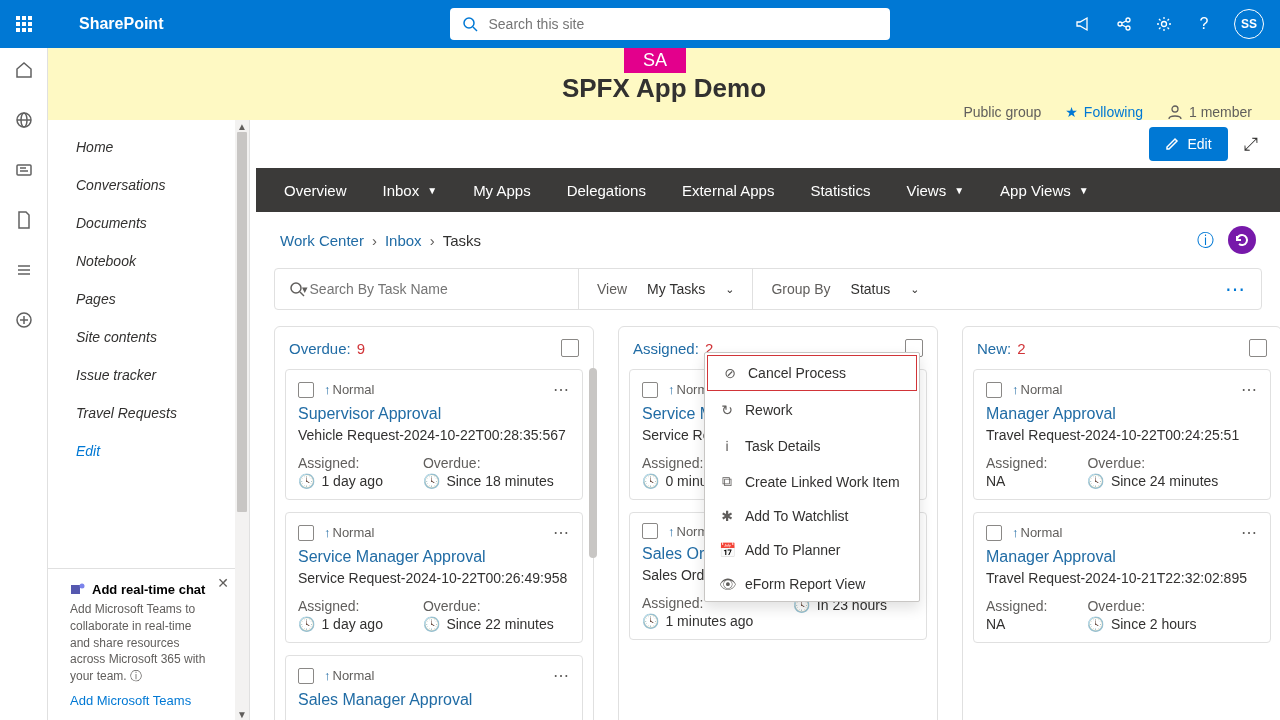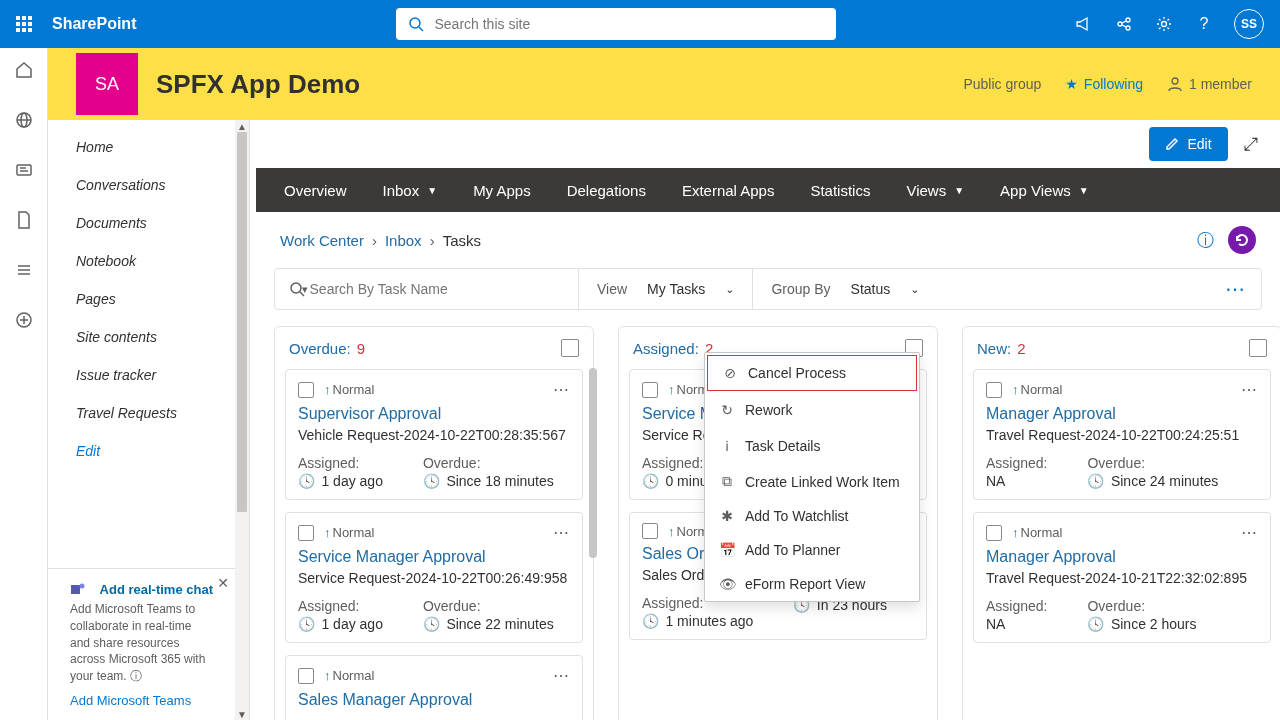--- a/index.html
+++ b/index.html
@@ -1,54 +1,54 @@
 <!DOCTYPE html>
 <html><head>
 <meta charset="utf-8">
 <style>
 * { margin: 0; padding: 0; box-sizing: border-box; font-family: "Segoe UI", Arial, sans-serif; }
 body { background: #fff; width: 1280px; height: 720px; overflow: hidden; }
 
 
-.top-bar { height: 48px; background: #0078d4; display: flex; align-items: center; color: #fff; }
+.top-bar { height: 48px; background: #0078d4; display: flex; align-items: center; color: #fff; gap: 27px; }
 .waffle { width: 48px; height: 48px; display: flex; align-items: center; justify-content: center; cursor: pointer; }
 .waffle-grid { display: grid; grid-template-columns: repeat(3, 4px); grid-template-rows: repeat(3, 4px); gap: 2px; }
 .waffle-dot { width: 4px; height: 4px; background: #fff; }
 .brand { font-size: 16px; font-weight: 600; margin-left: 4px; }
 .search-wrap { margin-left: 260px; }
 .search-box { width: 440px; height: 32px; background: #fff; border-radius: 4px; display: flex; align-items: center; padding: 0 12px; }
 .search-box input { border: none; outline: none; flex: 1; font-size: 14px; color: #737373; margin-left: 10px; }
 .top-right { margin-left: auto; display: flex; gap: 20px; align-items: center; padding-right: 16px; }
 .top-icon { width: 20px; height: 20px; cursor: pointer; display: flex; align-items: center; justify-content: center; color: #fff; font-size: 16px; }
 .avatar-circle { width: 30px; height: 30px; border: 1.5px solid #fff; border-radius: 50%; display: flex; align-items: center; justify-content: center; font-size: 12px; font-weight: 600; }
 
 
 .left-rail { position: absolute; left: 0; top: 48px; width: 48px; height: calc(720px - 48px); border-right: 1px solid #e0e0e0; display: flex; flex-direction: column; align-items: center; padding-top: 12px; gap: 30px; }
 .rail-icon { width: 20px; height: 20px; color: #616161; cursor: pointer; }
 
 
-.site-header { position: absolute; left: 48px; top: 48px; right: 0; height: 72px; display: flex; align-items: center; padding: 0 28px; background: #fde047; }
+.site-header { position: absolute; left: 48px; top: 48px; right: 0; height: 72px; display: flex; align-items: center; padding: 0 28px; background: #fef9c3; flex-direction: column; }
 .site-logo { width: 62px; height: 62px; background: #e3008c; color: #fff; display: flex; align-items: center; justify-content: center; font-size: 18px; font-weight: 400; margin-right: 18px; }
 .site-title { font-size: 26px; font-weight: 600; color: #323130; }
 .site-meta { margin-left: auto; display: flex; align-items: center; gap: 24px; font-size: 14px; color: #605e5c; }
 .following { color: #0078d4; display: flex; align-items: center; gap: 6px; }
 .member { display: flex; align-items: center; gap: 6px; }
 
 
 .left-nav { position: absolute; left: 48px; top: 120px; width: 202px; bottom: 0; border-right: 1px solid #e0e0e0; overflow: hidden; }
 .nav-list { padding: 8px 0; }
 .nav-item { padding: 11px 28px; font-size: 14px; color: #323130; cursor: pointer; font-style: italic; }
 .nav-item.edit { color: #0078d4; }
 .scrollbar-vert { position: absolute; right: 0; top: 0; width: 14px; height: 100%; background: #f3f2f1; }
 .scroll-thumb-v { position: absolute; right: 2px; top: 12px; width: 10px; height: 380px; background: #c8c6c4; border-radius: 1px; }
 .scroll-arrow-v { position: absolute; left: 2px; width: 10px; height: 10px; color: #605e5c; font-size: 10px; text-align: center; }
 
 .chat-promo { position: absolute; bottom: 0; left: 0; right: 14px; padding: 12px 22px; border-top: 1px solid #e0e0e0; font-size: 12px; color: #605e5c; background: #fff; }
 .chat-close { position: absolute; top: 6px; right: 6px; cursor: pointer; color: #605e5c; font-size: 14px; }
-.chat-title { font-weight: 600; color: #0369a1; font-size: 13px; display: flex; align-items: center; gap: 6px; margin-bottom: 4px; justify-content: space-between; }
+.chat-title { font-weight: 600; color: #000000; font-size: 13px; display: flex; align-items: center; gap: 6px; margin-bottom: 4px; }
 .chat-desc { font-size: 12px; line-height: 1.4; margin-bottom: 8px; }
 .chat-link { color: #0078d4; cursor: pointer; font-size: 13px; }
 
 
 .main { position: absolute; left: 256px; top: 120px; right: 0; bottom: 0; background: #fff; }
 .edit-bar { height: 48px; display: flex; align-items: center; justify-content: flex-end; padding: 0 22px; gap: 16px; }
 .edit-btn { background: #0078d4; color: #fff; border: none; height: 34px; padding: 0 16px; border-radius: 4px; display: flex; align-items: center; gap: 8px; font-size: 14px; cursor: pointer; }
 .expand-icon { font-size: 18px; color: #323130; cursor: pointer; }
 
 .tabs-bar { background: #3b3a39; height: 44px; display: flex; align-items: center; padding: 0 16px; gap: 12px; }

